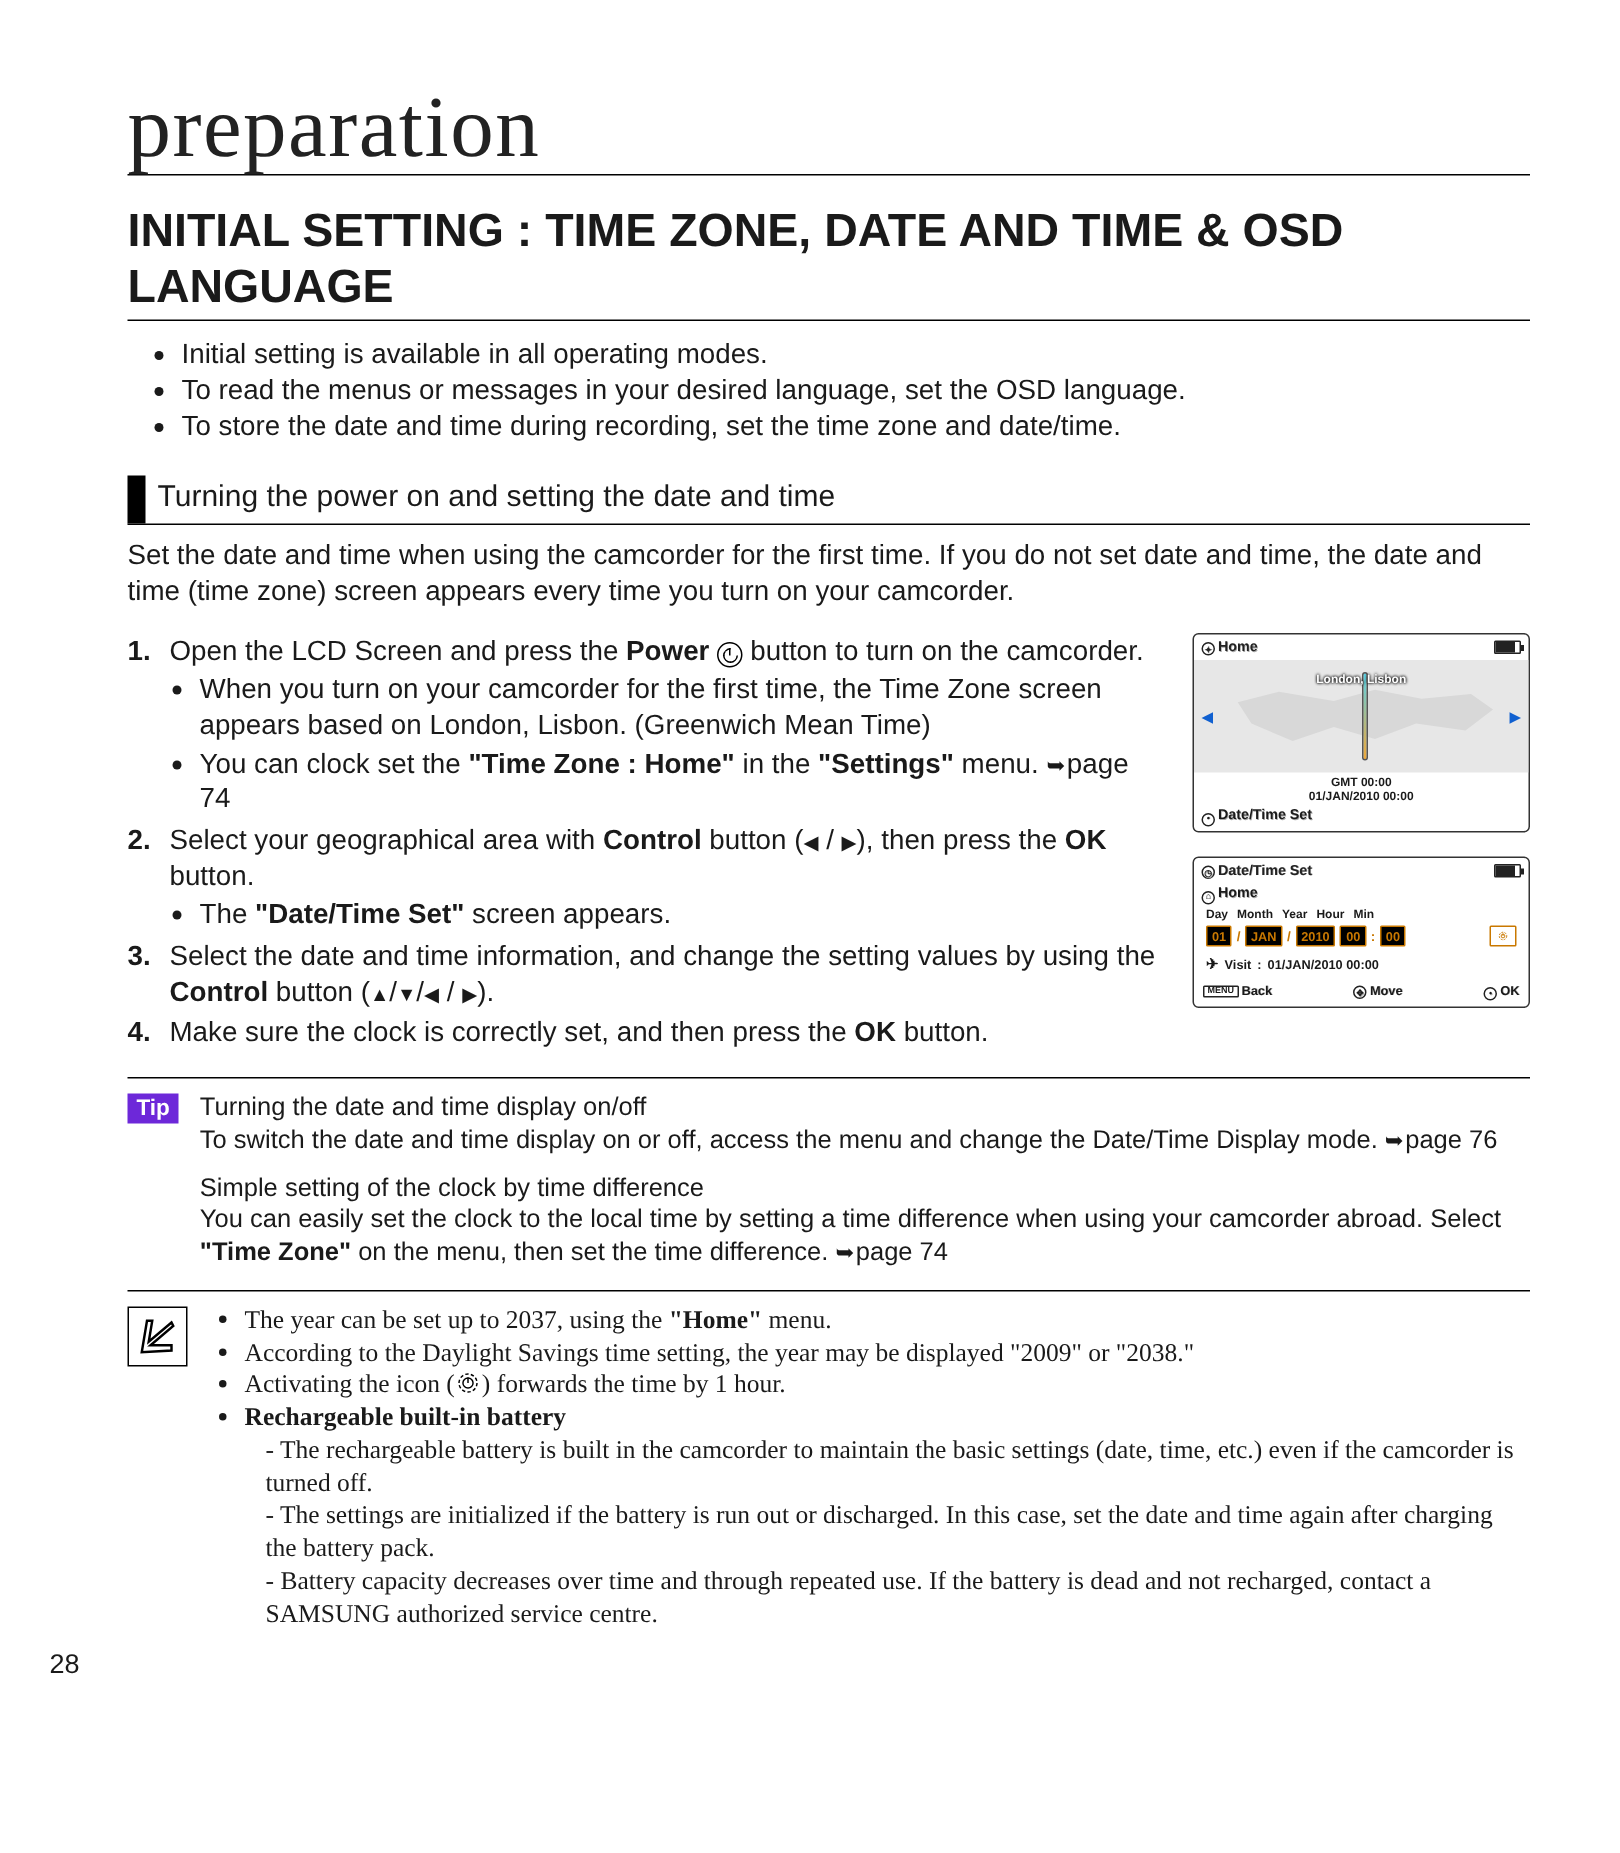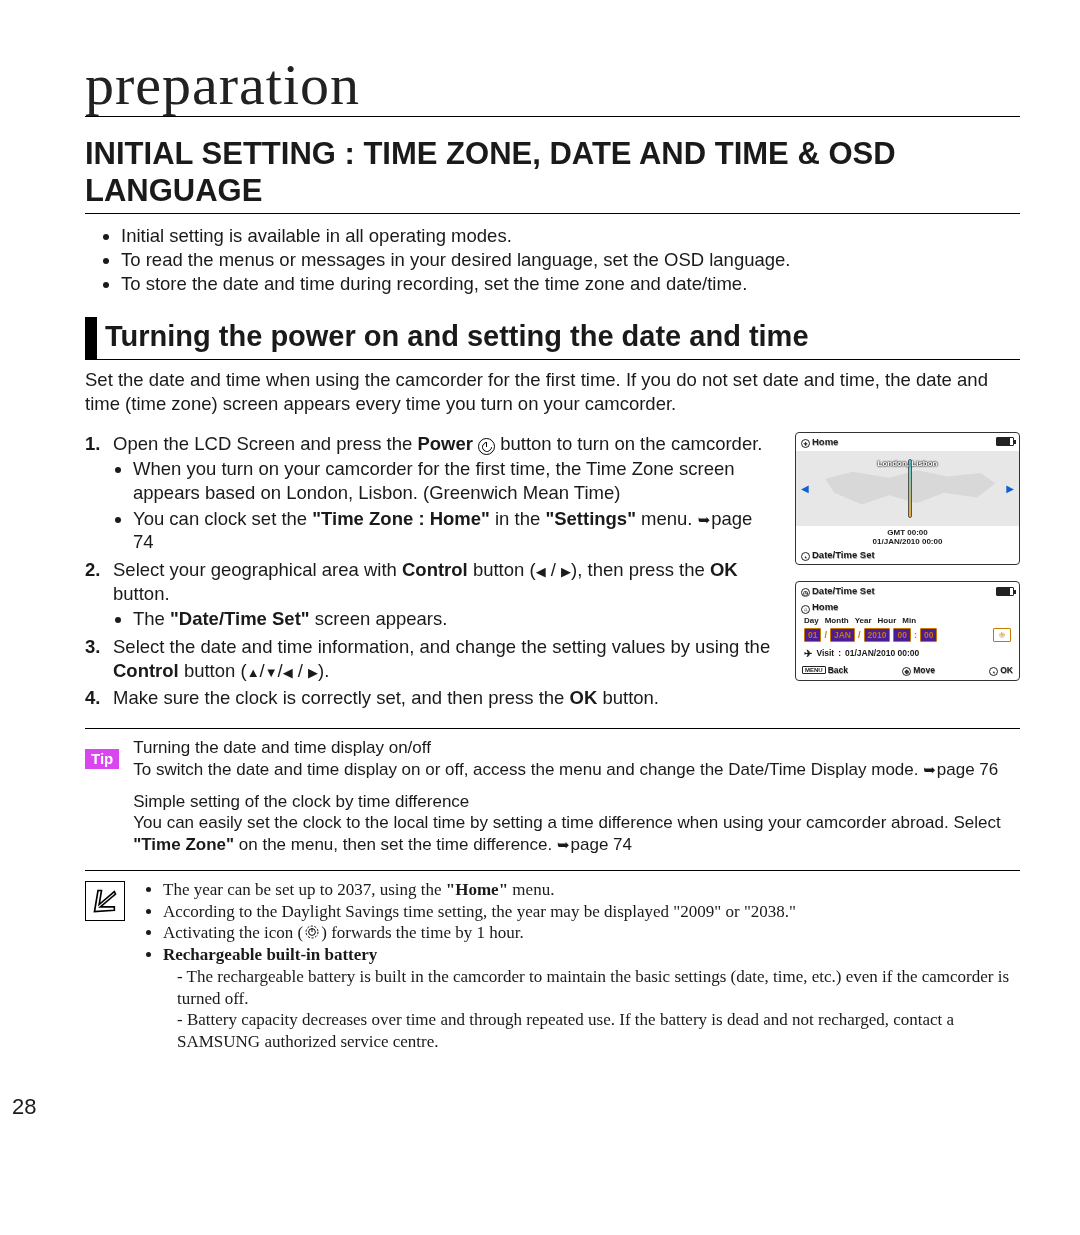--- a/index.html
+++ b/index.html
@@ -31,21 +31,21 @@
     line-height: 1.2;
   }
   ul.top-bullets { list-style: disc; padding-left: 36px; font-size: 18.5px; line-height: 1.28; }
   ul.top-bullets li { padding-left: 0; }
   .sub-section { margin-top: 22px; }
   .sub-header {
     display: flex; align-items: stretch; border-bottom: 1.5px solid #000;
     margin-bottom: 8px;
   }
   .sub-header .bar { width: 12px; background: #000; margin-right: 8px; }
-  .sub-header h2 { font-size: 29px; font-weight: bold; padding: 3px 0 6px 0; }
+  .sub-header h2 { font-size: 20px; font-weight: normal; padding: 3px 0 6px 0; }
   .intro-p { font-size: 18.5px; line-height: 1.28; margin-bottom: 16px; }
   .steps-figs { display: flex; gap: 18px; }
   .steps { flex: 1; font-size: 18.5px; line-height: 1.28; }
   ol.steps-list { list-style: none; counter-reset: step; }
   ol.steps-list > li { position: relative; padding-left: 28px; margin-bottom: 4px; }
   ol.steps-list > li::before {
     counter-increment: step; content: counter(step) ".";
     font-weight: bold; position: absolute; left: 0;
   }
   ul.inner { list-style: disc; padding-left: 20px; margin-top: 2px; }
@@ -98,54 +98,54 @@
   }
   .map-area .nav-l, .map-area .nav-r { position:absolute; font-size:10px; color:#1060d0;}
   .map-area .nav-l { left:5px; } .map-area .nav-r { right:5px; }
   .gmt-line { text-align:center; font-size:8px; font-weight:bold; padding: 2px 0 0 0;}
   .date-line { text-align:center; font-size:8px; font-weight:bold;}
   .bottom-bar { padding: 3px 5px; font-weight:bold; text-shadow: 0.5px 0.5px 0 #aaa;}
   .circle-ic { display:inline-flex; width:9px; height:9px; border:1px solid #222; border-radius:50%; align-items:center; justify-content:center; font-size:6px; vertical-align:-1px; margin-right:2px;}
   
   .fields-labels { display:flex; gap:6px; font-size:8px; font-weight:bold; padding: 2px 8px 0 8px; text-align: right;}
   .fields-row { display:flex; align-items:center; gap:3px; padding: 3px 8px; }
-  .field-box { border:1px solid #c97800; background:#4c1d95; color:#c97800; font-weight:bold; padding:1px 3px; font-size:8.5px; border-radius:1px;}
+  .field-box { border:1px solid #c97800; background:#000000; color:#c97800; font-weight:bold; padding:1px 3px; font-size:8.5px; border-radius:1px;}
   .field-sep { color:#c97800; font-weight:bold; font-size:9px;}
   .dst-box { margin-left:auto; border:1px solid #c97800; padding:1px 3px; border-radius:1px;}
   .dst-box svg { width:10px; height:10px; display:block;}
   .visit-line { font-size:8.5px; font-weight:bold; padding: 3px 8px; display:flex; align-items:center; gap:4px;}
   .plane { font-size:10px;}
   .bot-actions { display:flex; justify-content:space-between; padding: 3px 6px 4px 6px; font-size:8.5px; font-weight:bold; text-shadow: 0.5px 0.5px 0 #aaa;}
   .menu-pill { display:inline-block; font-size:6px; border:1px solid #222; padding:0 2px; border-radius:1px; vertical-align:1px; margin-right:2px; background:#fff; text-shadow:none;}
   
   .rule { border-top: 1.5px solid #000; margin-top: 14px;}
   .tip-row { display:flex; gap: 14px; padding: 8px 0 4px 0; font-size: 17px; line-height:1.28;}
   .tip-badge {
-    background:#d946ef; color:#fff; font-weight:bold; font-size:15px;
+    background:#6d28d9; color:#fff; font-weight:bold; font-size:15px;
     padding: 0 6px; height: 20px; display:inline-flex; align-items:center;
-    flex: 0 0 auto; margin-top:12px;
+    flex: 0 0 auto; margin-top:2px;
   }
   .tip-content .tip-h { font-weight:normal; }
   .tip-content p { margin-bottom: 10px;}
   .rule2 { border-top: 1.5px solid #000; }
   .note-row { display:flex; gap: 18px; padding: 8px 0; font-size:17px; line-height:1.28;font-family:Liberation Serif, serif;}
   .note-icon {
     width:40px; height:40px; border:1.5px solid #000; flex:0 0 auto; position:relative;
     display:flex; align-items:center; justify-content:center; margin-top:2px;
   }
   .note-icon svg { width:28px; height:28px;}
   ul.note-list { list-style: disc; padding-left: 20px;}
   ul.note-list > li { margin-bottom: 0px;}
   .dash-list { list-style:none; padding-left: 14px;}
   .dash-list li::before { content:"- "; }
   .dst-inline {
     display:inline-flex; width:18px; height:18px; vertical-align:-3px;
   }
   .dst-inline svg { width:18px; height:18px; }
-  .page-num { position:absolute; left: 12px; bottom: 115px; font-size:22px;}
+  .page-num { position:absolute; left: 33px; bottom: 115px; font-size:18px;}
 </style>
 </head>
 <body>
 
 <h1 class="chapter-title">preparation</h1>
 
 <h2 class="main-heading">INITIAL SETTING : TIME ZONE, DATE AND TIME &amp; OSD LANGUAGE</h2>
 
 <ul class="top-bullets">
   <li>Initial setting is available in all operating modes.</li>
@@ -275,20 +275,21 @@
       <li><span>Activating the icon (</span><span class="dst-inline">
             <svg viewBox="0 0 24 24">
               <circle cx="12" cy="12" r="8" fill="none" stroke="#000" stroke-width="1.3" stroke-dasharray="3 2"></circle>
               <circle cx="12" cy="12" r="4.5" fill="none" stroke="#000" stroke-width="1.3"></circle>
               <path d="M12 12 L12 7" stroke="#000" stroke-width="1.3"></path>
             </svg>
           </span><span>) forwards the time by 1 hour.</span></li>
       <li><span class="b">Rechargeable built-in battery</span>
         <ul class="dash-list">
           <li>The rechargeable battery is built in the camcorder to maintain the basic settings (date, time, etc.) even if the camcorder is turned off.</li>
+          <li>The settings are initialized if the battery is run out or discharged. In this case, set the date and time again after charging the battery pack.</li>
           <li>Battery capacity decreases over time and through repeated use. If the battery is dead and not recharged, contact a SAMSUNG authorized service centre.</li>
         </ul>
       </li>
     </ul>
   </div>
 </div>
 
 <div class="page-num">28</div>
 
 </body></html>

